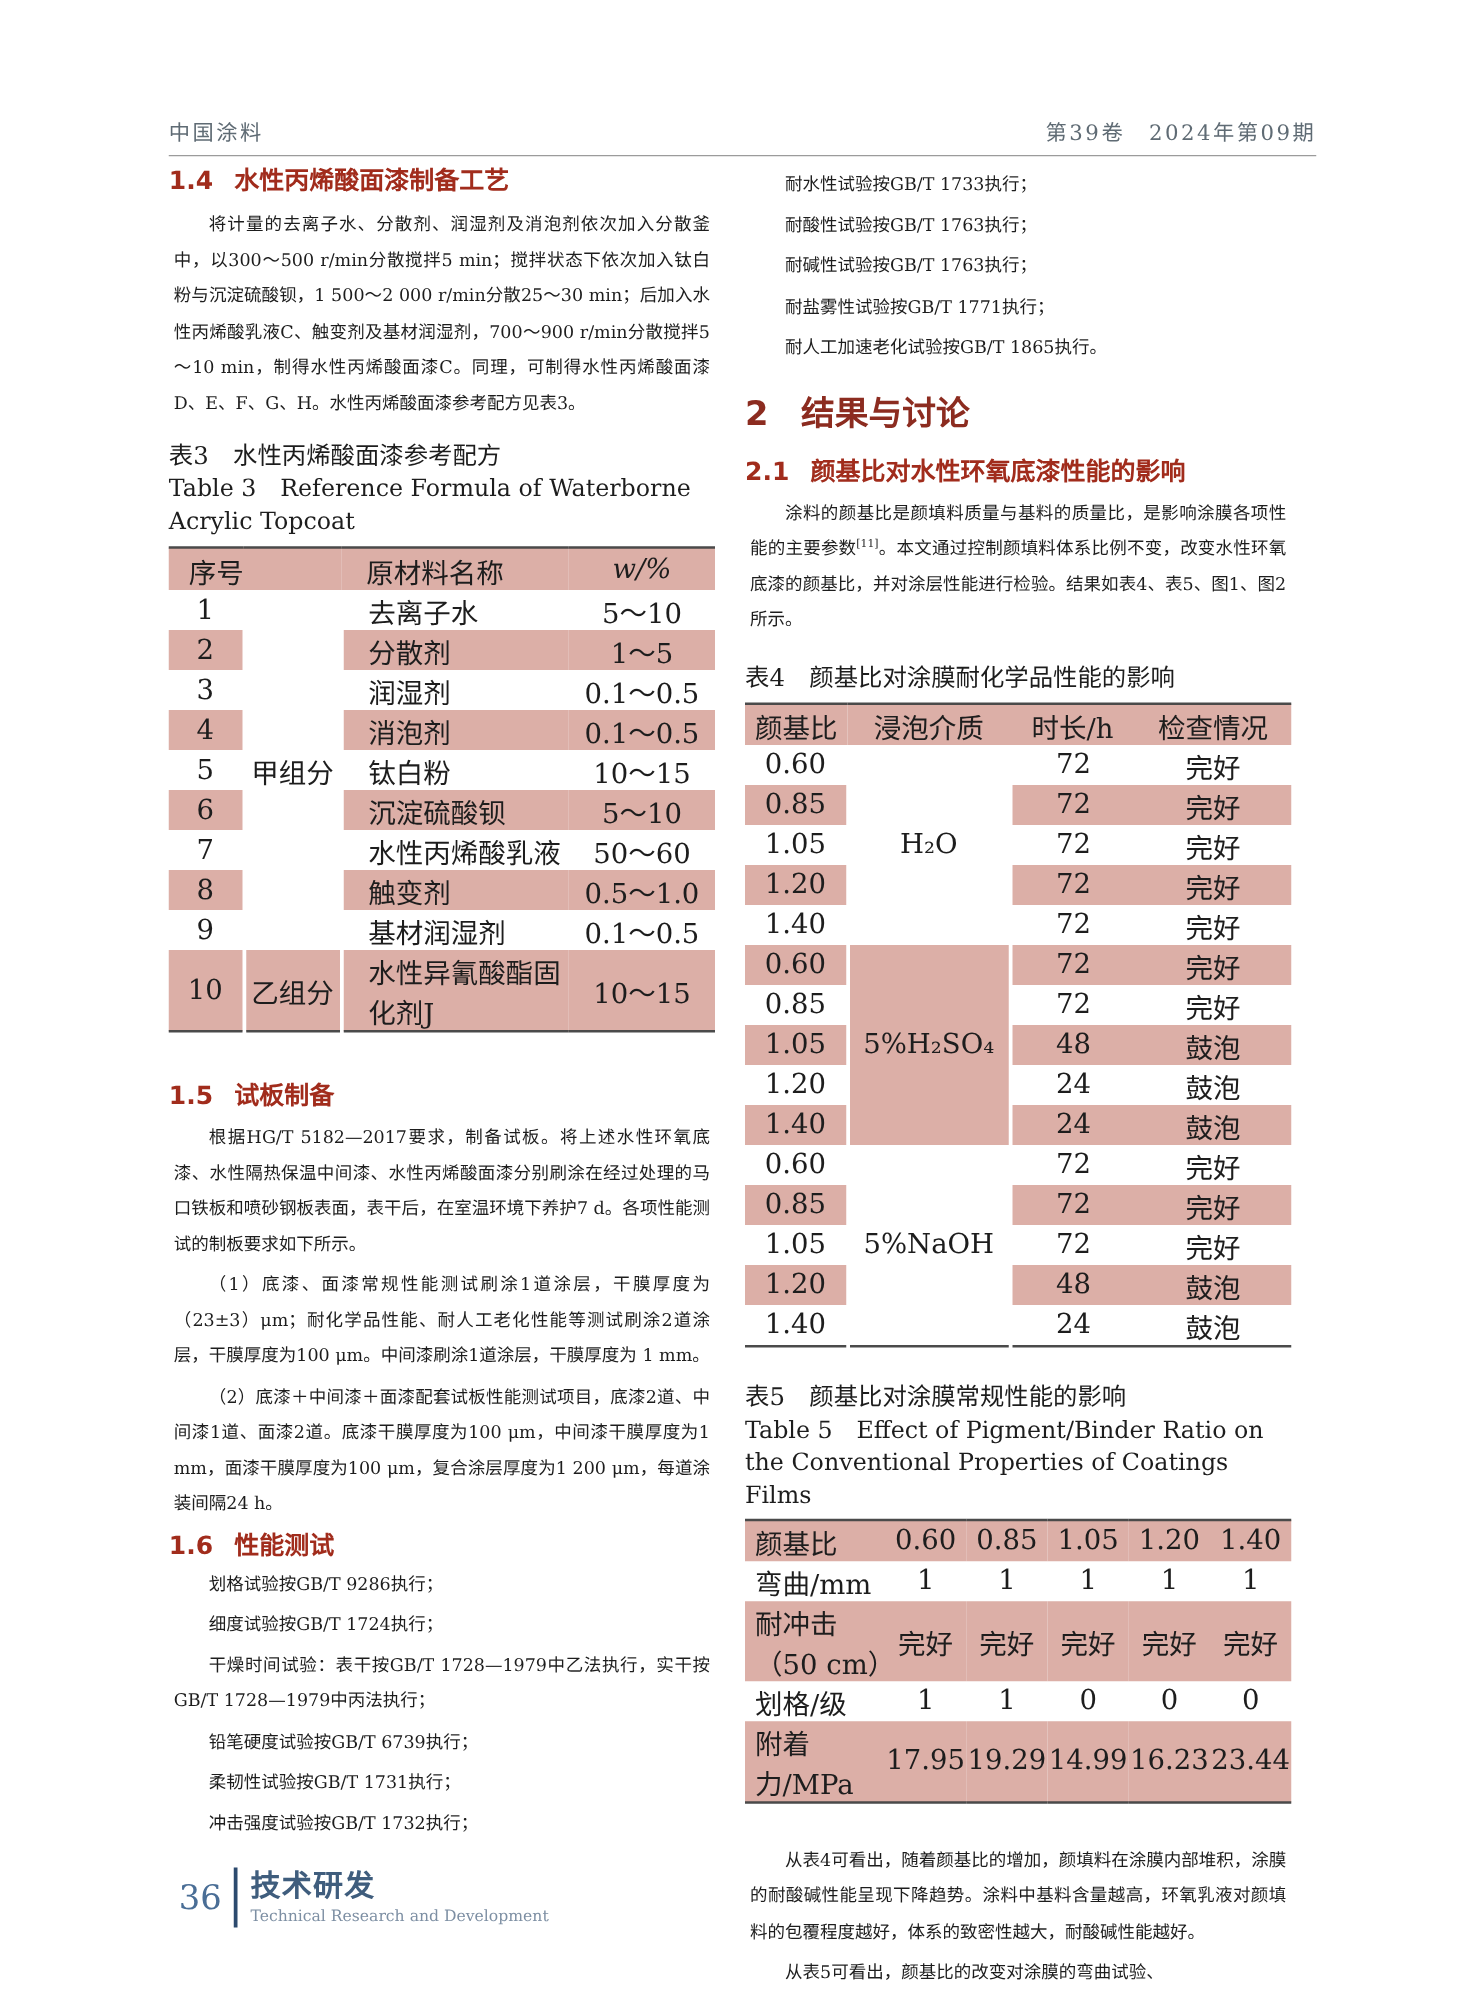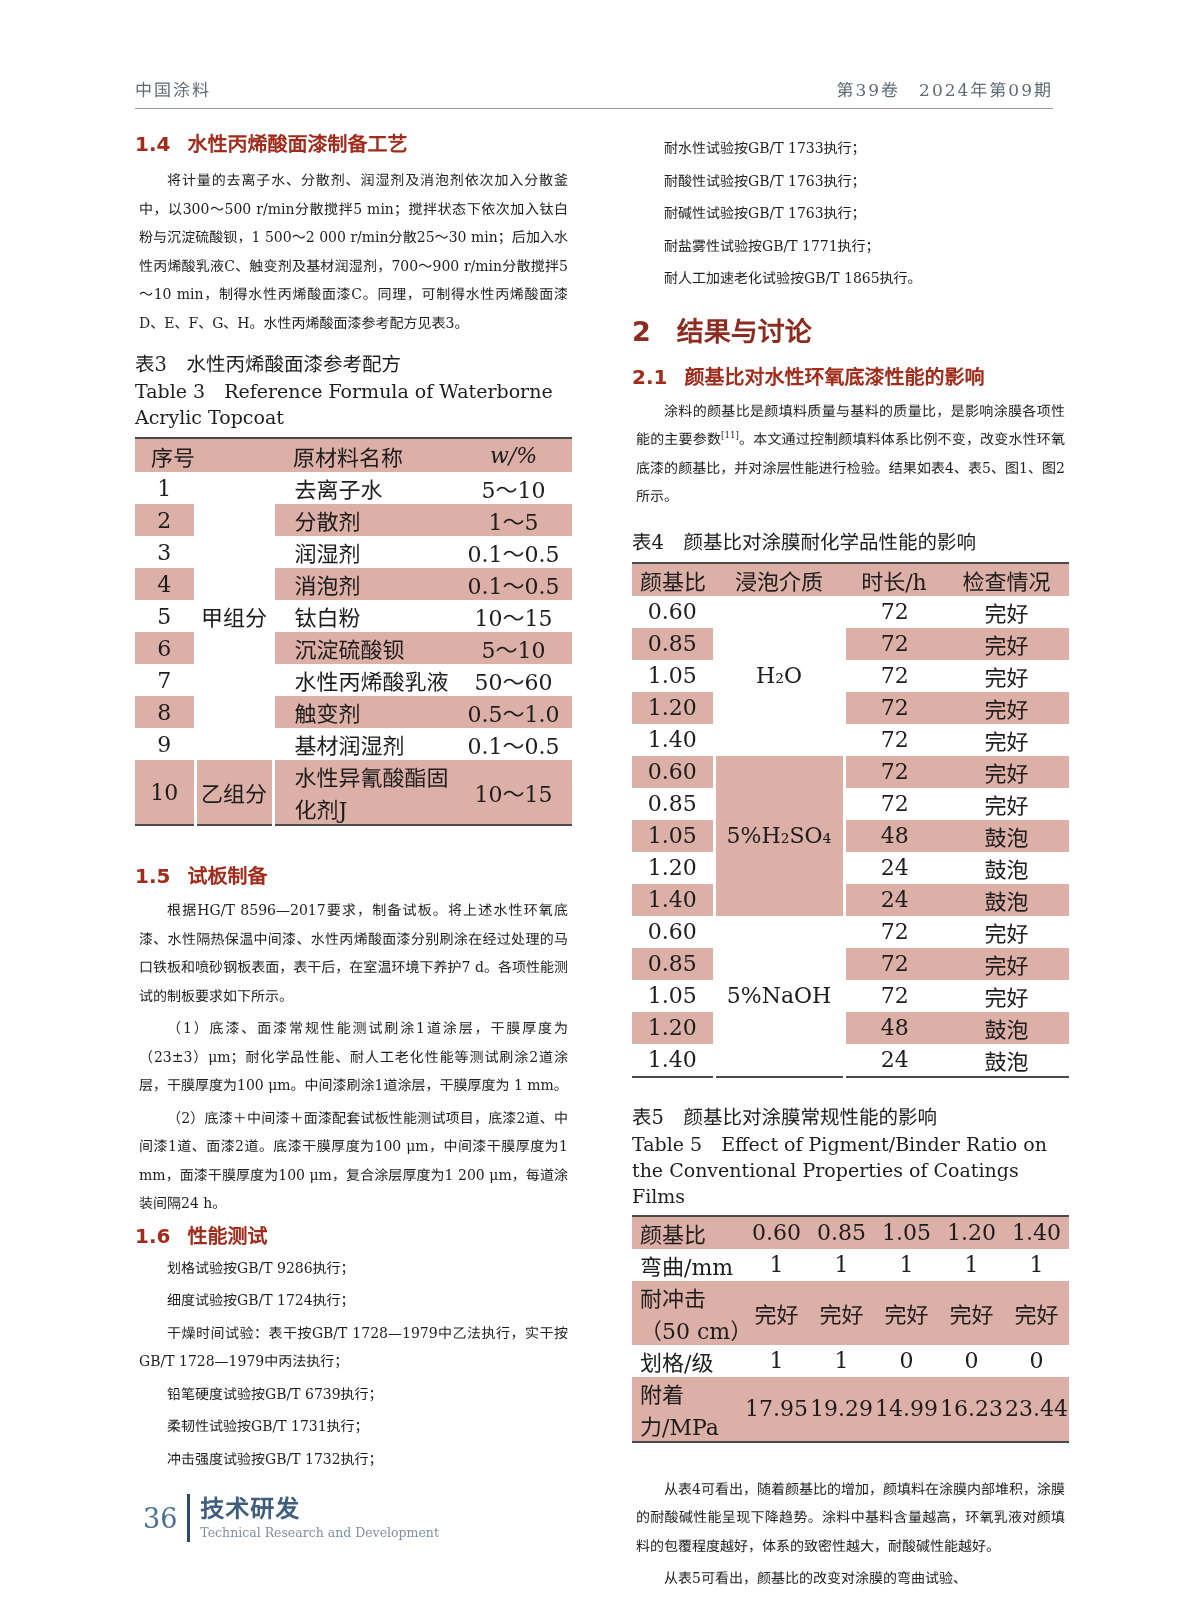--- a/index.html
+++ b/index.html
@@ -6,28 +6,28 @@
   body{
     width:1187px;height:1600px;background:#fdfdfd;position:relative;
     font-family:"DejaVu Serif","Liberation Serif",serif;
     color:var(--text,#1d1d1d);
     --pink:#dcafa7;
   }
   .page{position:absolute;inset:0;background:#ffffff;}
 
   
   .pg-header{
-    position:absolute;left:135px;top:76px;width:918px;
+    position:absolute;left:135px;top:92px;width:918px;
     display:flex;justify-content:space-between;align-items:center;
     border-bottom:1px solid #9b9b9b;padding-bottom:7px;
     font-size:17px;color:#5f6b74;letter-spacing:2px;
   }
 
   
-  .columns{position:absolute;left:135px;top:130px;width:922px;display:flex;gap:60px;}
+  .columns{position:absolute;left:135px;top:130px;width:922px;display:flex;gap:24px;}
   .col{width:437px;}
 
   .para{margin:4px;font-size:14px;line-height:28.5px;text-align:justify;text-indent:2em;}
   .std{text-align:left;}
 
   
   .hsec{
     display:flex;gap:17px;margin:0;align-items:baseline;
     font-family:"DejaVu Sans","Liberation Sans",sans-serif;
     font-weight:bold;font-size:20px;line-height:28px;
@@ -174,21 +174,21 @@
               <td class="c-name">水性异氰酸酯固化剂J</td>
               <td>10～15</td>
             </tr>
       </tbody>
         </table>
 
       <h3 class="hsec h15">
         <span>1.5</span>
         <span>试板制备</span>
       </h3>
-      <p class="para mt6">根据HG/T 8596—2017要求，制备试板。将上述水性环氧底漆、水性隔热保温中间漆、水性丙烯酸面漆分别刷涂在经过处理的马口铁板和喷砂钢板表面，表干后，在室温环境下养护7 d。各项性能测试的制板要求如下所示。</p>
+      <p class="para mt6">根据HG/T 5182—2017要求，制备试板。将上述水性环氧底漆、水性隔热保温中间漆、水性丙烯酸面漆分别刷涂在经过处理的马口铁板和喷砂钢板表面，表干后，在室温环境下养护7 d。各项性能测试的制板要求如下所示。</p>
       <p class="para">（1）底漆、面漆常规性能测试刷涂1道涂层，干膜厚度为（23±3）μm；耐化学品性能、耐人工老化性能等测试刷涂2道涂层，干膜厚度为100 μm。中间漆刷涂1道涂层，干膜厚度为 1 mm。</p>
       <p class="para">（2）底漆＋中间漆＋面漆配套试板性能测试项目，底漆2道、中间漆1道、面漆2道。底漆干膜厚度为100 μm，中间漆干膜厚度为1 mm，面漆干膜厚度为100 μm，复合涂层厚度为1 200 μm，每道涂装间隔24 h。</p>
 
       <h3 class="hsec h16">
         <span>1.6</span>
         <span>性能测试</span>
       </h3>
       <p class="para">划格试验按GB/T 9286执行；</p>
       <p class="para">细度试验按GB/T 1724执行；</p>
       <p class="para">干燥时间试验：表干按GB/T 1728—1979中乙法执行，实干按GB/T 1728—1979中丙法执行；</p>

